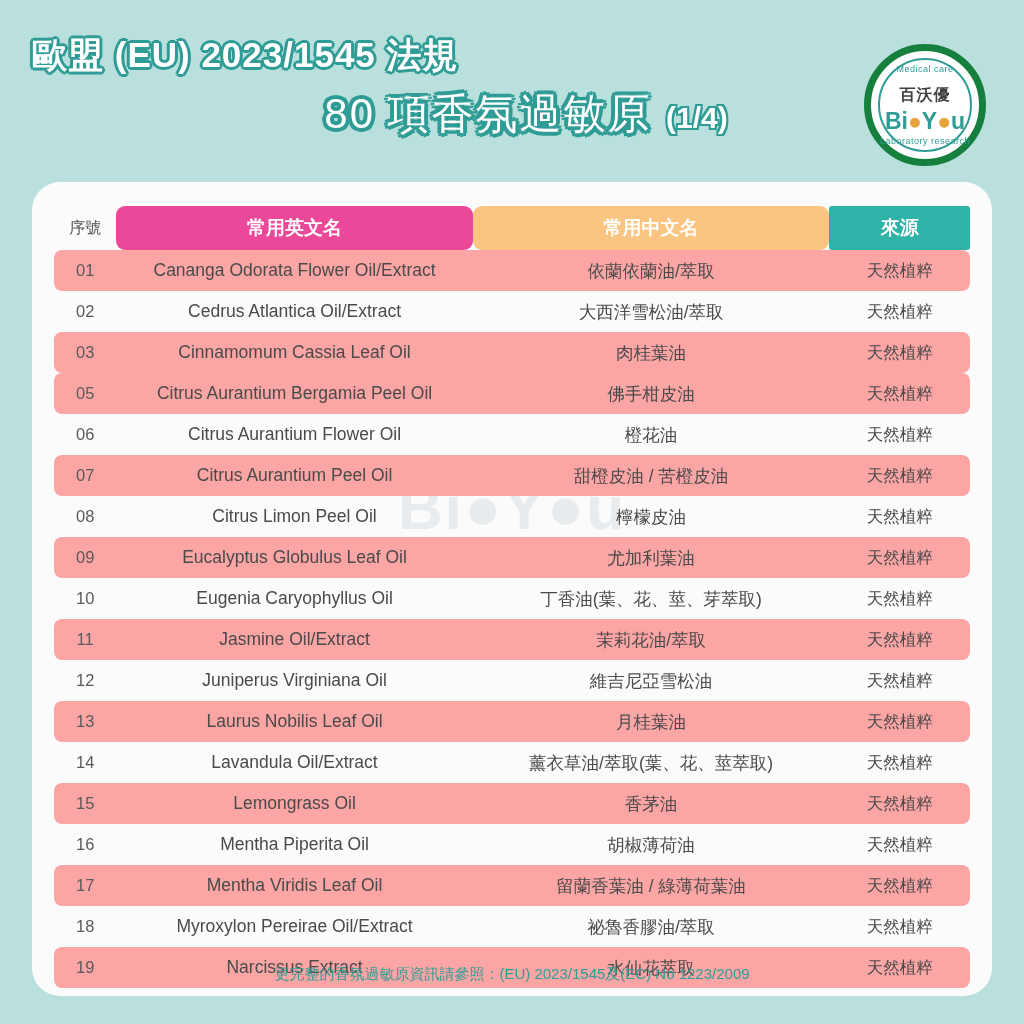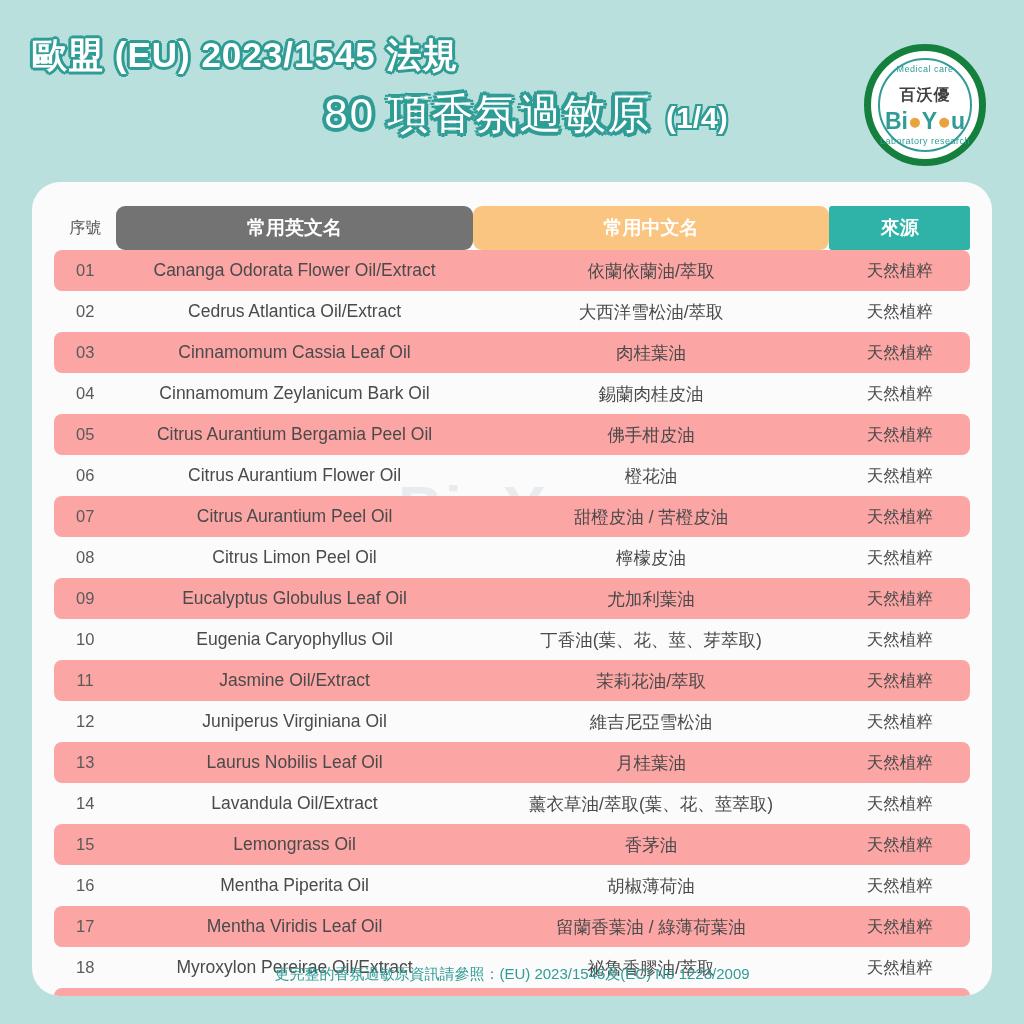--- a/index.html
+++ b/index.html
@@ -194,21 +194,21 @@
     font-weight: normal;
     color: #5a5a5a;
     padding: 9px 0;
     text-align: center;
   }
   th.h-no {
     font-size: 16px;
     color: #555;
   }
   th.h-en {
-    background: #737373;
+    background: #ec4899;
     color: #ffffff;
     border-radius: 9px;
     font-weight: bold;
   }
   th.h-zh {
     background: #fac580;
     color: #ffffff;
     border-radius: 9px;
     font-weight: bold;
   }
@@ -309,26 +309,20 @@
                 <td class="col-en">Cedrus Atlantica Oil/Extract</td>
                 <td class="col-zh">大西洋雪松油/萃取</td>
                 <td class="col-src">天然植粹</td>
               </tr>
               <tr class="alt">
                 <td class="col-no">03</td>
                 <td class="col-en">Cinnamomum Cassia Leaf Oil</td>
                 <td class="col-zh">肉桂葉油</td>
                 <td class="col-src">天然植粹</td>
               </tr>
-              <tr>
-                <td class="col-no">04</td>
-                <td class="col-en">Cinnamomum Zeylanicum Bark Oil</td>
-                <td class="col-zh">錫蘭肉桂皮油</td>
-                <td class="col-src">天然植粹</td>
-              </tr>
               <tr class="alt">
                 <td class="col-no">05</td>
                 <td class="col-en">Citrus Aurantium Bergamia Peel Oil</td>
                 <td class="col-zh">佛手柑皮油</td>
                 <td class="col-src">天然植粹</td>
               </tr>
               <tr>
                 <td class="col-no">06</td>
                 <td class="col-en">Citrus Aurantium Flower Oil</td>
                 <td class="col-zh">橙花油</td>

